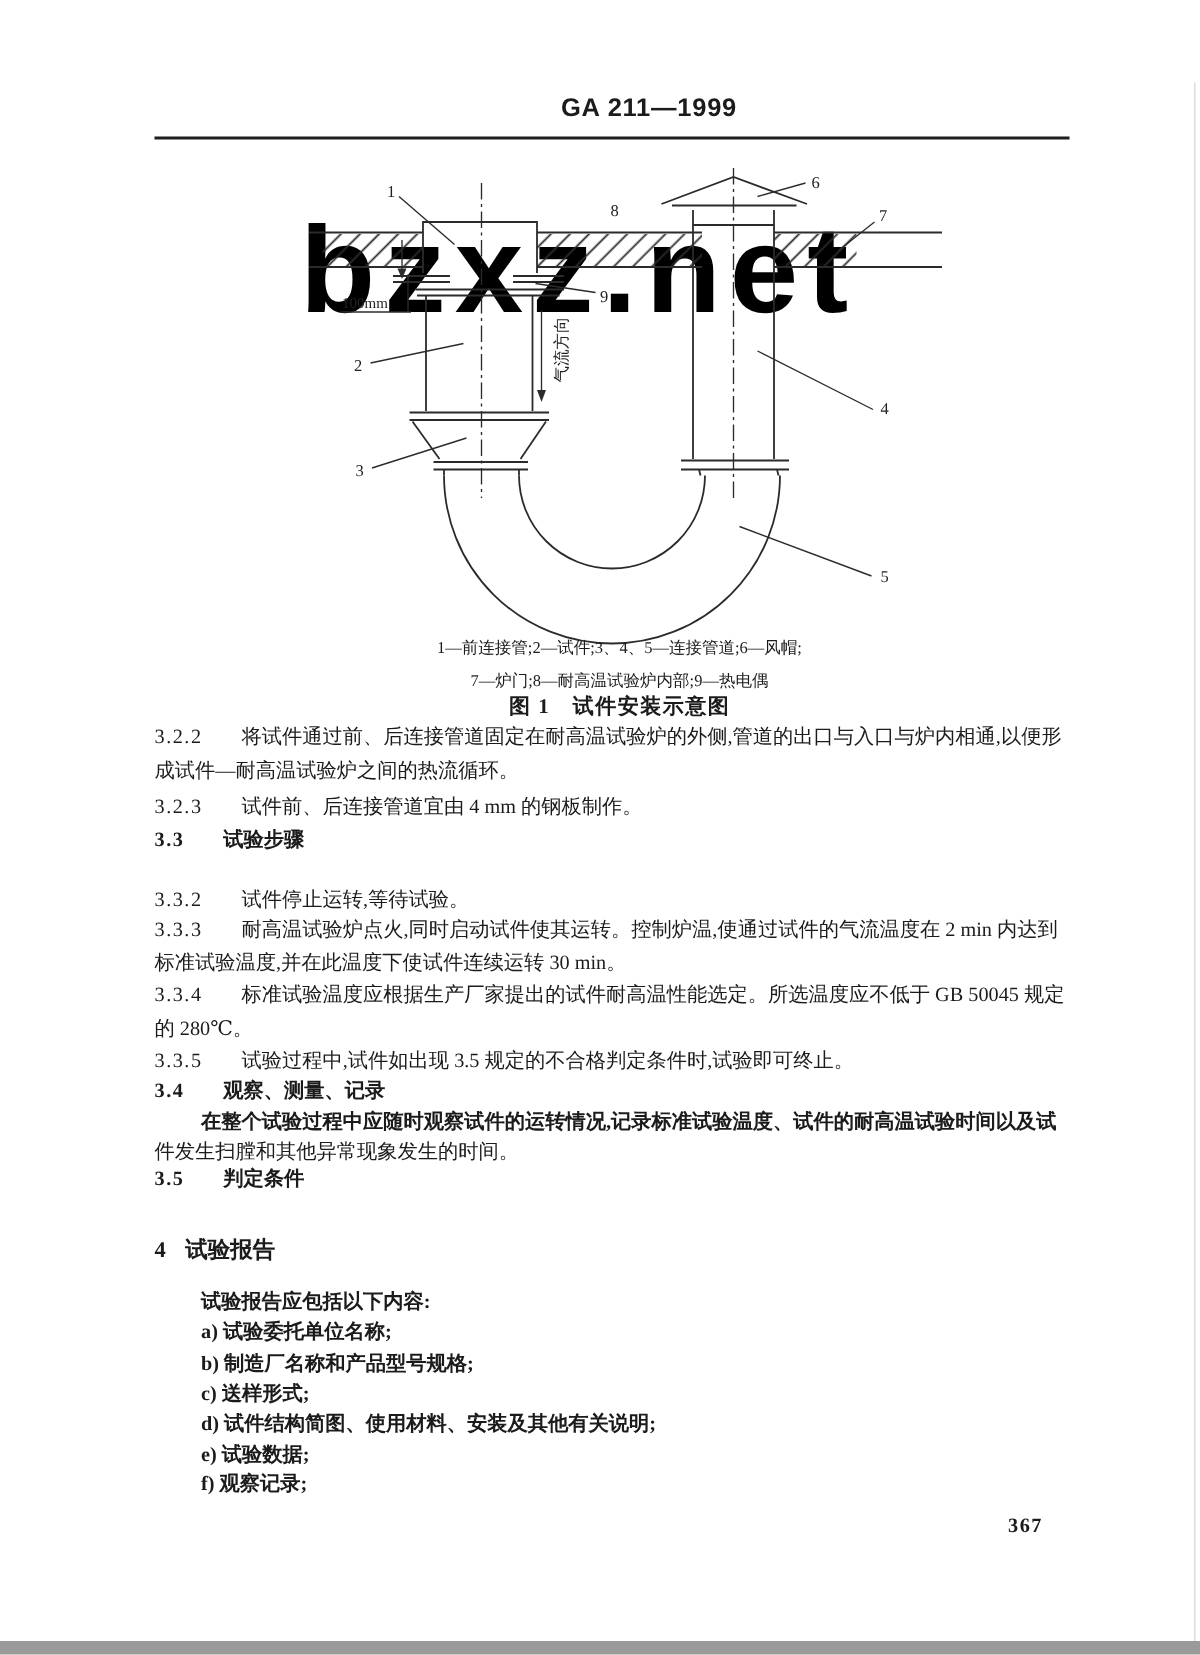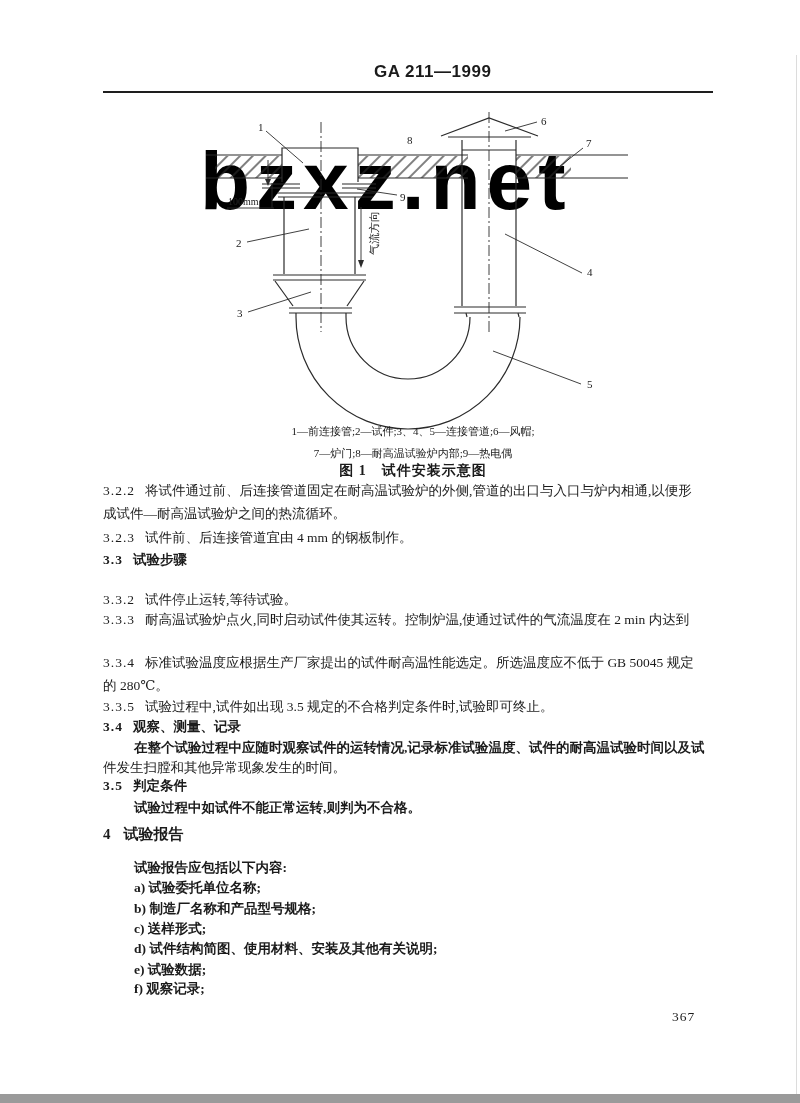--- a/index.html
+++ b/index.html
@@ -24,24 +24,24 @@
 
   .cap{position:absolute;left:13px;width:800px;text-align:center;white-space:nowrap;z-index:3;}
   .cap1{top:424px;font-size:11px;}
   .cap2{top:446px;font-size:11px;}
   .figtitle{top:462px;font-size:14px;font-weight:bold;letter-spacing:1px;}
 
   .bl{position:absolute;left:103px;font-size:13.5px;line-height:1.25;white-space:nowrap;z-index:3;}
   .ind{left:134px;font-weight:bold;}
   .bold{font-weight:bold;}
   .h4{font-size:15px;}
-  .sn{margin-right:10px;letter-spacing:1px;}
+  .sn{margin-right:26px;letter-spacing:1px;}
   .h4 .sn{margin-right:13px;letter-spacing:0;}
 
-  .pageno{position:absolute;left:672px;top:1009px;font-size:13.5px;letter-spacing:1px;}
+  .pageno{position:absolute;left:672px;top:1009px;font-size:13.5px;letter-spacing:1px;font-weight:bold;}
 </style>
 </head>
 <body>
 
 <div class="page">
   <div class="scan-edge"></div>
 
   <div class="std-code">GA 211—1999</div>
   <div class="head-rule"></div>
 
@@ -144,28 +144,28 @@
   <div class="cap cap1">1—前连接管;2—试件;3、4、5—连接管道;6—风帽;</div>
   <div class="cap cap2">7—炉门;8—耐高温试验炉内部;9—热电偶</div>
   <div class="cap figtitle">图 1　试件安装示意图</div>
 
   <div class="bl" style="top:483px"><span class="sn">3.2.2</span><span>将试件通过前、后连接管道固定在耐高温试验炉的外侧,管道的出口与入口与炉内相通,以便形</span></div>
   <div class="bl" style="top:506px"><span>成试件—耐高温试验炉之间的热流循环。</span></div>
   <div class="bl" style="top:530px"><span class="sn">3.2.3</span><span>试件前、后连接管道宜由 4 mm 的钢板制作。</span></div>
   <div class="bl bold" style="top:552px"><span class="sn">3.3</span><span>试验步骤</span></div>
   <div class="bl" style="top:592px"><span class="sn">3.3.2</span><span>试件停止运转,等待试验。</span></div>
   <div class="bl" style="top:612px"><span class="sn">3.3.3</span><span>耐高温试验炉点火,同时启动试件使其运转。控制炉温,使通过试件的气流温度在 2 min 内达到</span></div>
+  <div class="bl" style="top:634px"><span>标准试验温度,并在此温度下使试件连续运转 30 min。</span></div>
   <div class="bl" style="top:655px"><span class="sn">3.3.4</span><span>标准试验温度应根据生产厂家提出的试件耐高温性能选定。所选温度应不低于 GB 50045 规定</span></div>
   <div class="bl" style="top:678px"><span>的 280℃。</span></div>
   <div class="bl" style="top:699px"><span class="sn">3.3.5</span><span>试验过程中,试件如出现 3.5 规定的不合格判定条件时,试验即可终止。</span></div>
   <div class="bl bold" style="top:719px"><span class="sn">3.4</span><span>观察、测量、记录</span></div>
   <div class="bl ind" style="top:740px"><span>在整个试验过程中应随时观察试件的运转情况,记录标准试验温度、试件的耐高温试验时间以及试</span></div>
   <div class="bl" style="top:760px"><span>件发生扫膛和其他异常现象发生的时间。</span></div>
   <div class="bl bold" style="top:778px"><span class="sn">3.5</span><span>判定条件</span></div>
-  <div class="bl ind" style="top:800px"><span>试验过程中如试件不能正常运转,则判为不合格。</span></div>
   <div class="bl bold h4" style="top:825px"><span class="sn">4</span><span>试验报告</span></div>
   <div class="bl ind" style="top:860px"><span>试验报告应包括以下内容:</span></div>
   <div class="bl ind" style="top:880px"><span>a) 试验委托单位名称;</span></div>
   <div class="bl ind" style="top:901px"><span>b) 制造厂名称和产品型号规格;</span></div>
   <div class="bl ind" style="top:921px"><span>c) 送样形式;</span></div>
   <div class="bl ind" style="top:941px"><span>d) 试件结构简图、使用材料、安装及其他有关说明;</span></div>
   <div class="bl ind" style="top:962px"><span>e) 试验数据;</span></div>
   <div class="bl ind" style="top:981px"><span>f) 观察记录;</span></div>
 
   <div class="pageno">367</div>

